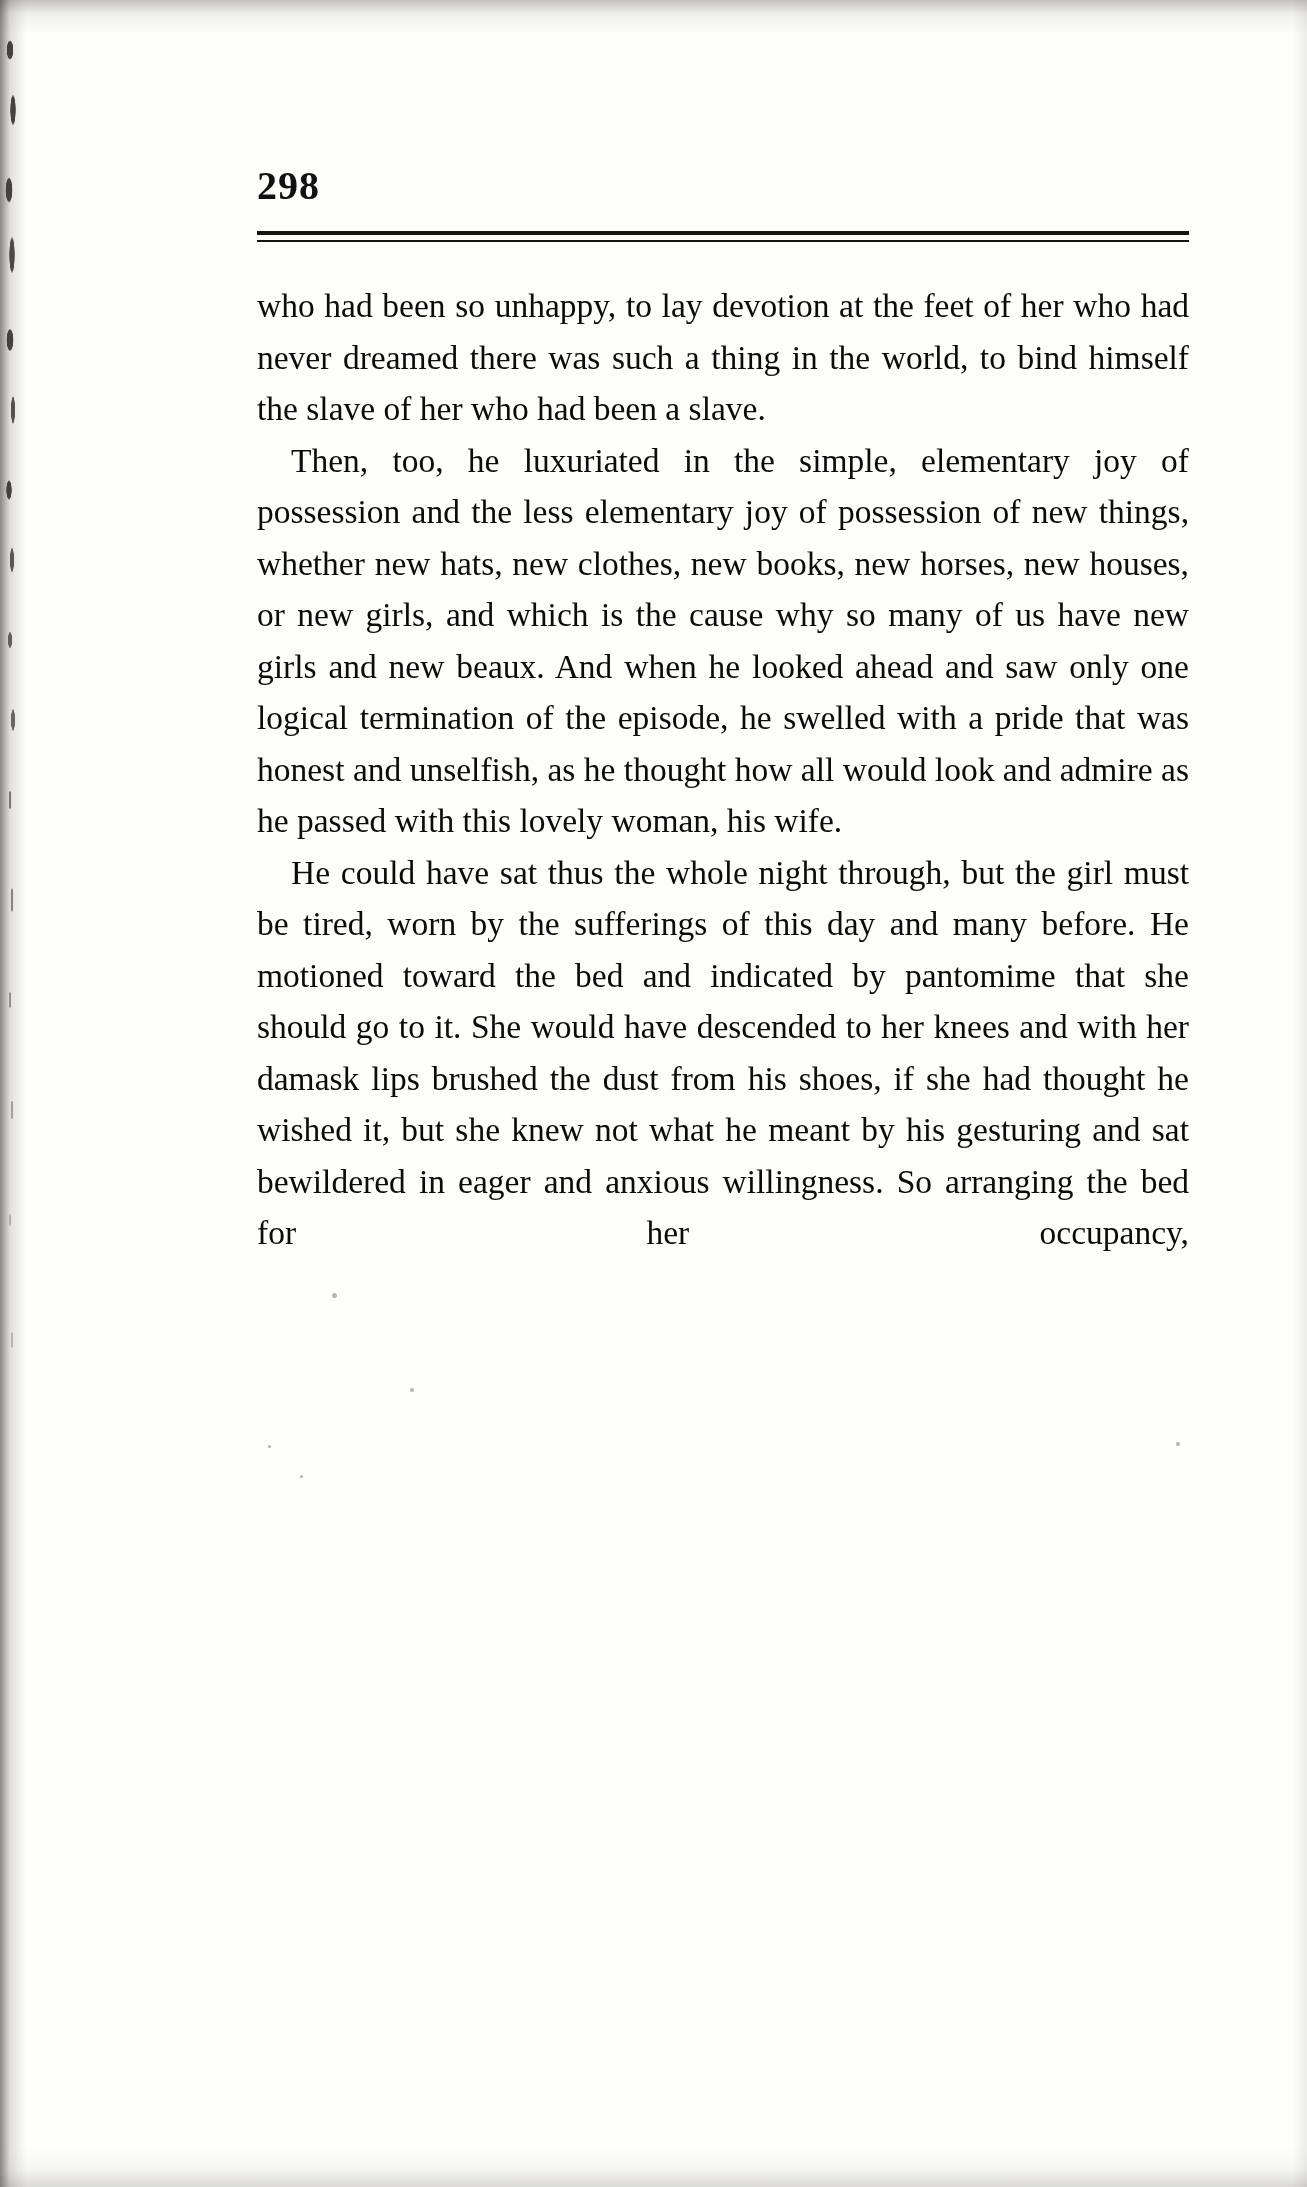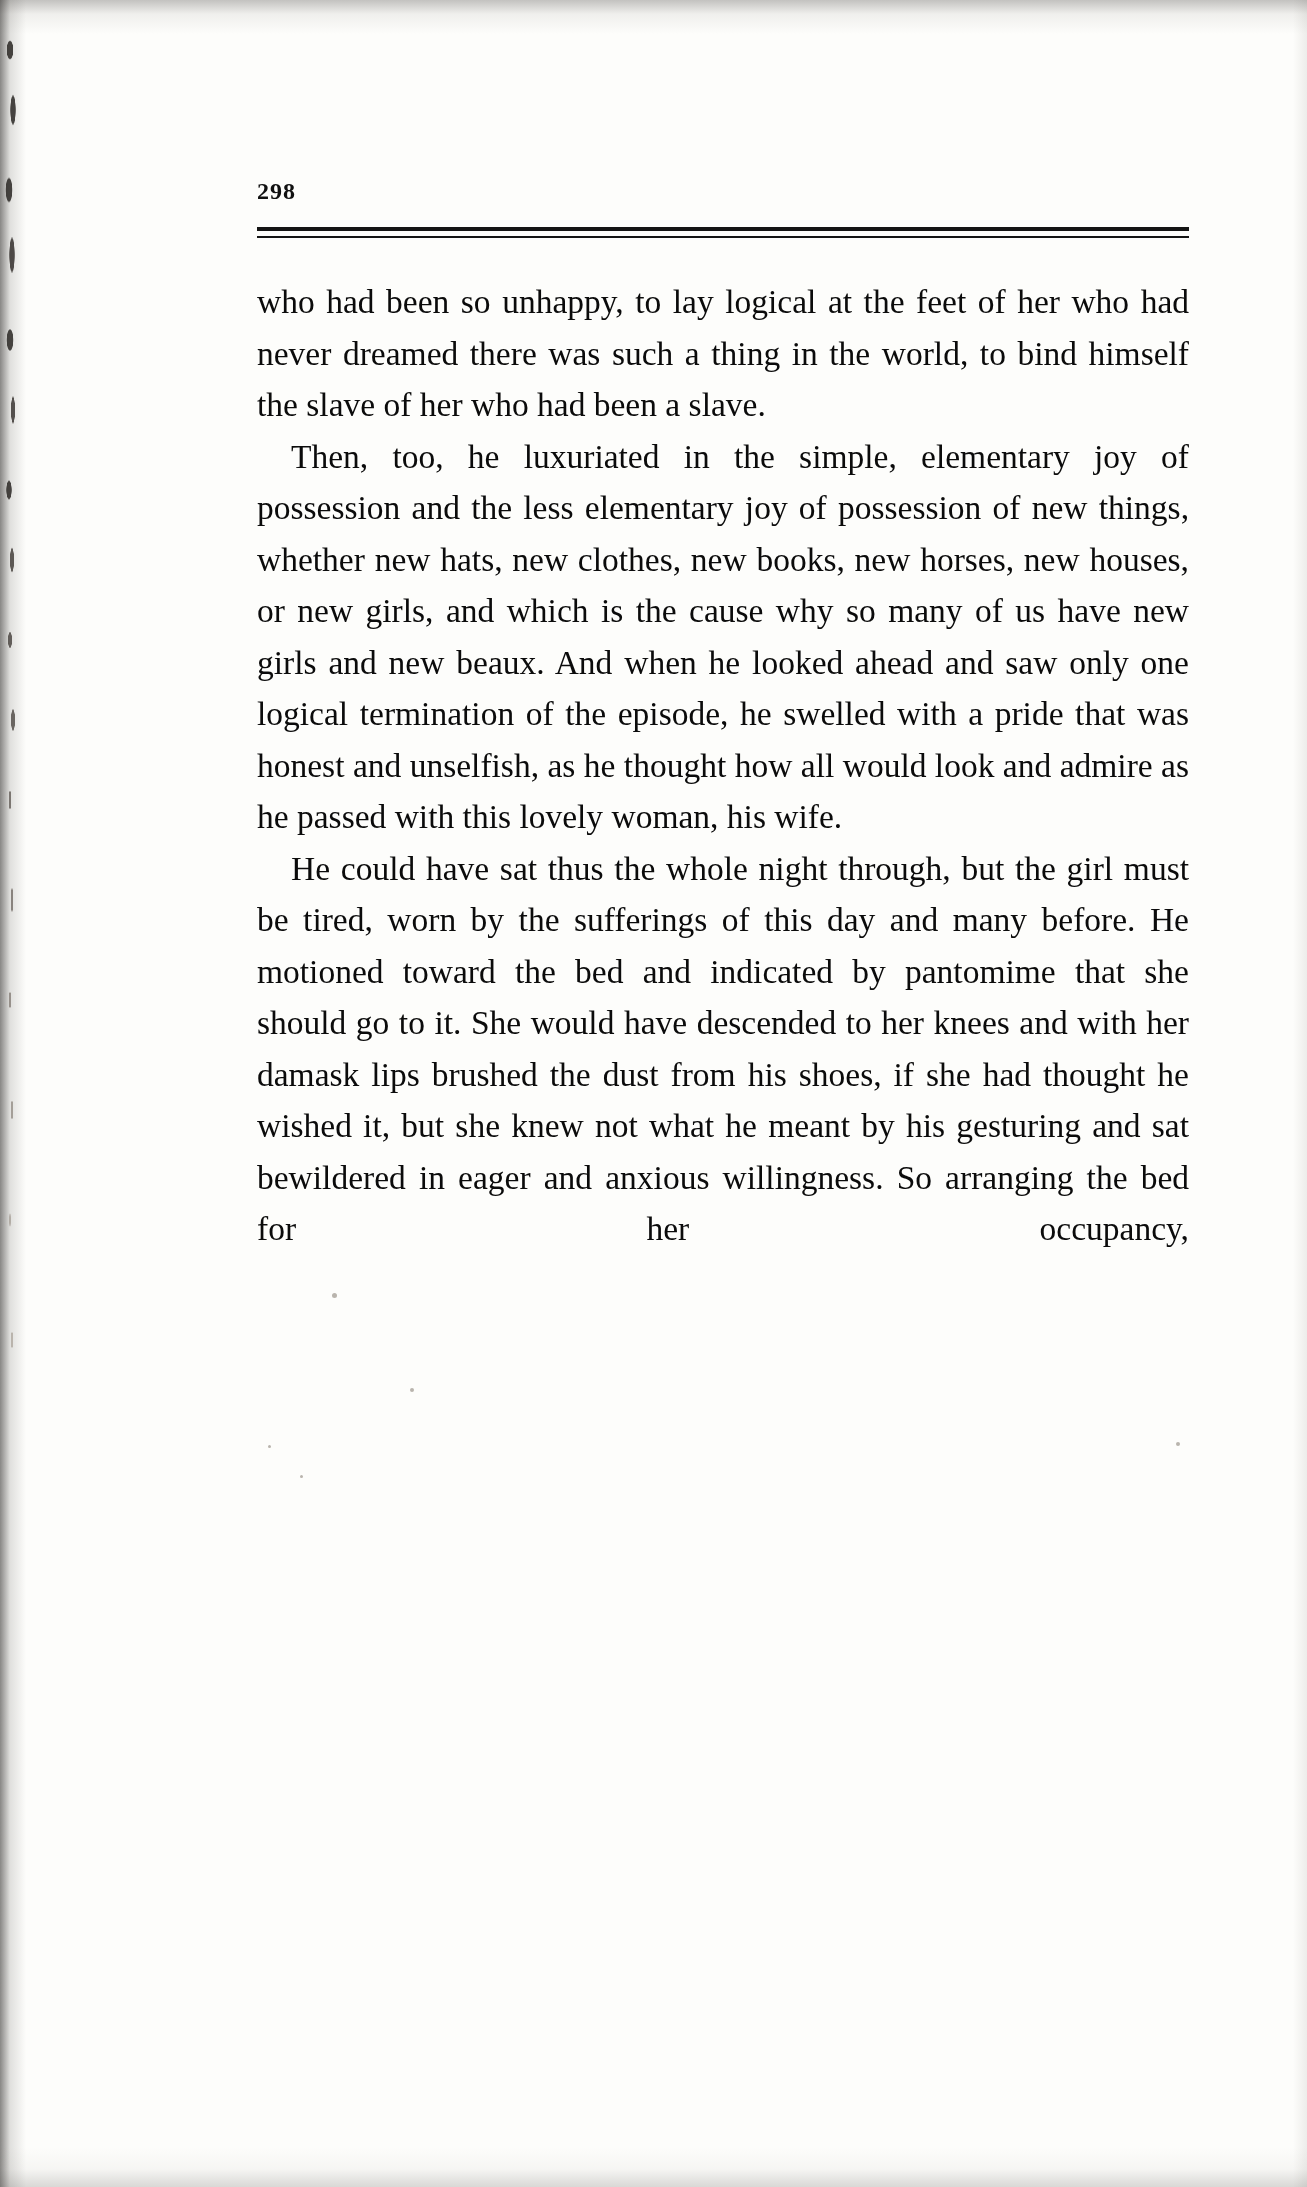--- a/index.html
+++ b/index.html
@@ -97,25 +97,24 @@
 
   .running-head {
     display: flex;
     align-items: baseline;
     margin-top: 162px;
     margin-left: -95px;
     color: #111111;
   }
   .folio {
     font-family: "Liberation Serif", serif;
-    font-size: 24px;
+    font-size: 40px;
     font-weight: 700;
     letter-spacing: 1px;
     width: 110px;
-    margin-top: 16px;
   }
   .head-title {
     font-size: 34px;
     letter-spacing: 1.1px;
     white-space: nowrap;
   }
   .head-title .it {
     font-style: italic;
   }
   .head-title .rom {
@@ -193,19 +192,19 @@
       <div class="folio">298</div>
     </div>
 
     <div class="rule-wrap">
       <div class="rule-thick"></div>
       <div class="rule-gap"></div>
       <div class="rule-thin"></div>
     </div>
 
     <div class="body-text">
-      <p>who had been so unhappy, to lay logical at the feet of her who had never dreamed there was such a thing in the world, to bind himself the slave of her who had been a slave.</p>
+      <p>who had been so unhappy, to lay devotion at the feet of her who had never dreamed there was such a thing in the world, to bind himself the slave of her who had been a slave.</p>
       <p class="indent">Then, too, he luxuriated in the simple, elementary joy of possession and the less elementary joy of possession of new things, whether new hats, new clothes, new books, new horses, new houses, or new girls, and which is the cause why so many of us have new girls and new beaux.  And when he looked ahead and saw only one logical termination of the episode, he swelled with a pride that was honest and unselfish, as he thought how all would look and admire as he passed with this lovely woman, his wife.</p>
       <p class="indent">He could have sat thus the whole night through, but the girl must be tired, worn by the sufferings of this day and many before. He motioned toward the bed and indicated by pantomime that she should go to it.  She would have descended to her knees and with her damask lips brushed the dust from his shoes, if she had thought he wished it, but she knew not what he meant by his gesturing and sat bewildered in eager and anxious willingness.  So arranging the bed for her occupancy,</p>
     </div>
 
   </div>
 </div>
 
 </body></html>

